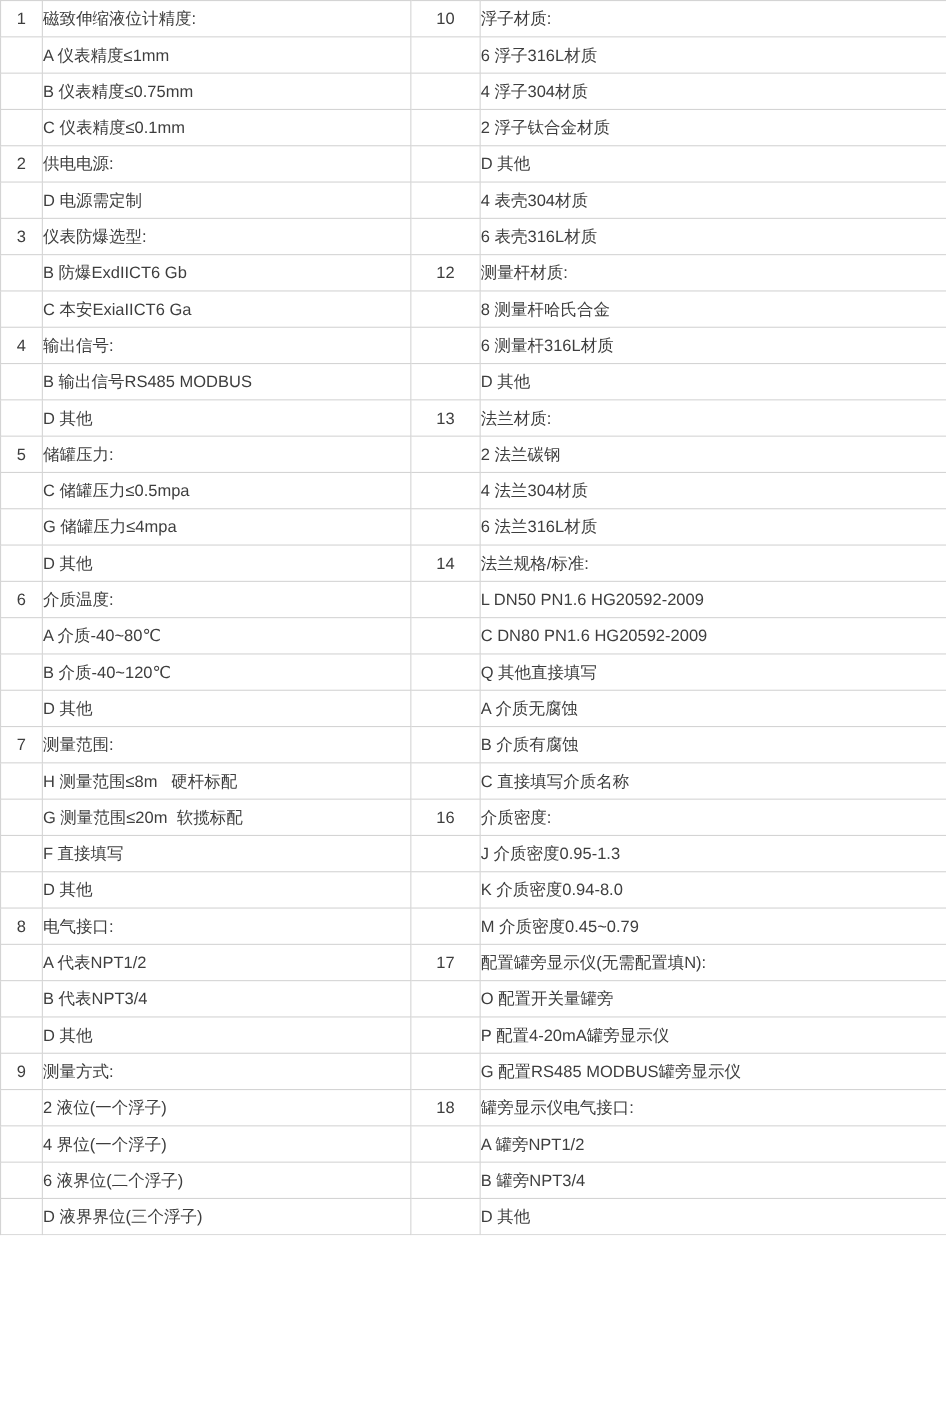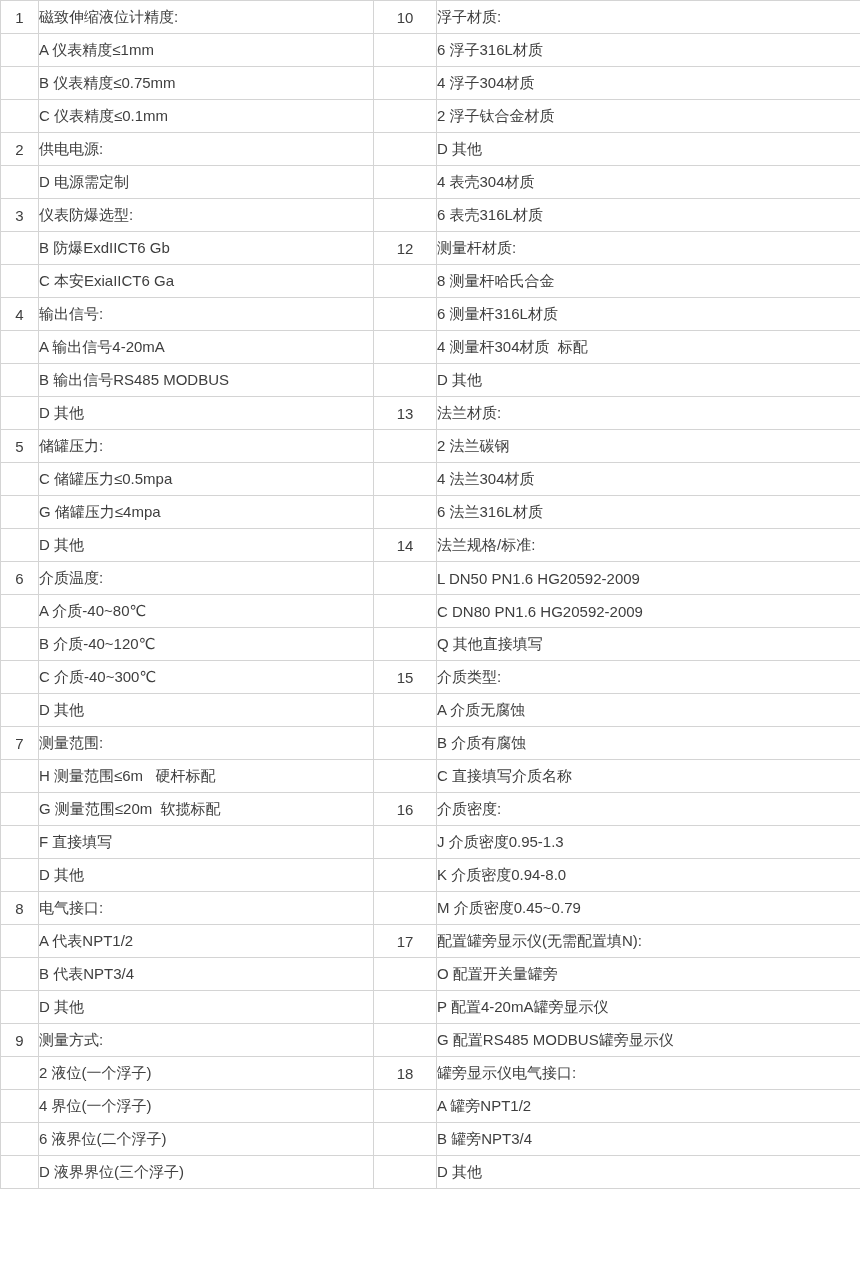--- a/index.html
+++ b/index.html
@@ -96,26 +96,20 @@
           <td class="txt">8 测量杆哈氏合金</td>
         </tr>
         <tr>
           <td class="num">4</td>
           <td class="txt">输出信号:</td>
           <td class="num"></td>
           <td class="txt">6 测量杆316L材质</td>
         </tr>
         <tr>
           <td class="num"></td>
-          <td class="txt">A 输出信号4-20mA</td>
-          <td class="num"></td>
-          <td class="txt">4 测量杆304材质  标配</td>
-        </tr>
-        <tr>
-          <td class="num"></td>
           <td class="txt">B 输出信号RS485 MODBUS</td>
           <td class="num"></td>
           <td class="txt">D 其他</td>
         </tr>
         <tr>
           <td class="num"></td>
           <td class="txt">D 其他</td>
           <td class="num">13</td>
           <td class="txt">法兰材质:</td>
         </tr>
@@ -156,39 +150,33 @@
           <td class="txt">C DN80 PN1.6 HG20592-2009</td>
         </tr>
         <tr>
           <td class="num"></td>
           <td class="txt">B 介质-40~120℃</td>
           <td class="num"></td>
           <td class="txt">Q 其他直接填写</td>
         </tr>
         <tr>
           <td class="num"></td>
-          <td class="txt">C 介质-40~300℃</td>
-          <td class="num">15</td>
-          <td class="txt">介质类型:</td>
-        </tr>
-        <tr>
-          <td class="num"></td>
           <td class="txt">D 其他</td>
           <td class="num"></td>
           <td class="txt">A 介质无腐蚀</td>
         </tr>
         <tr>
           <td class="num">7</td>
           <td class="txt">测量范围:</td>
           <td class="num"></td>
           <td class="txt">B 介质有腐蚀</td>
         </tr>
         <tr>
           <td class="num"></td>
-          <td class="txt">H 测量范围≤6m   硬杆标配</td>
+          <td class="txt">H 测量范围≤8m   硬杆标配</td>
           <td class="num"></td>
           <td class="txt">C 直接填写介质名称</td>
         </tr>
         <tr>
           <td class="num"></td>
           <td class="txt">G 测量范围≤20m  软揽标配</td>
           <td class="num">16</td>
           <td class="txt">介质密度:</td>
         </tr>
         <tr>

